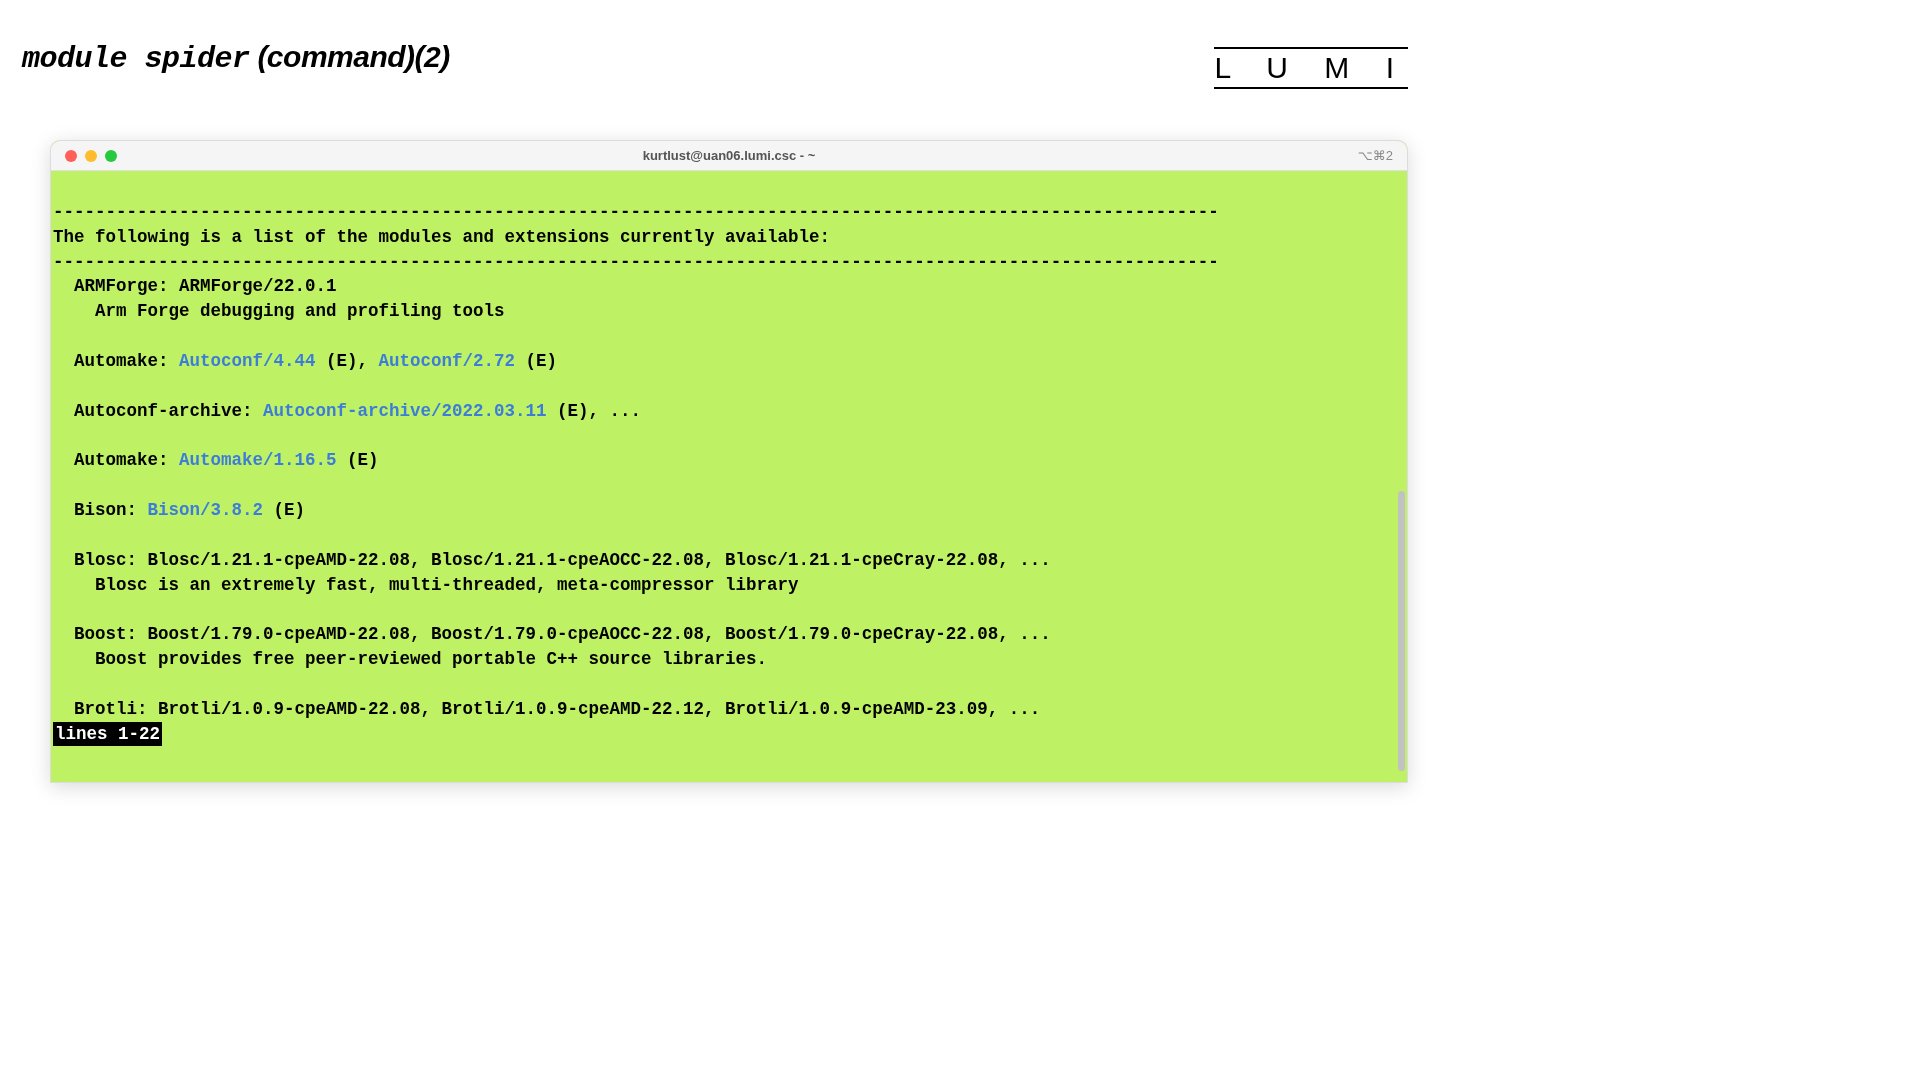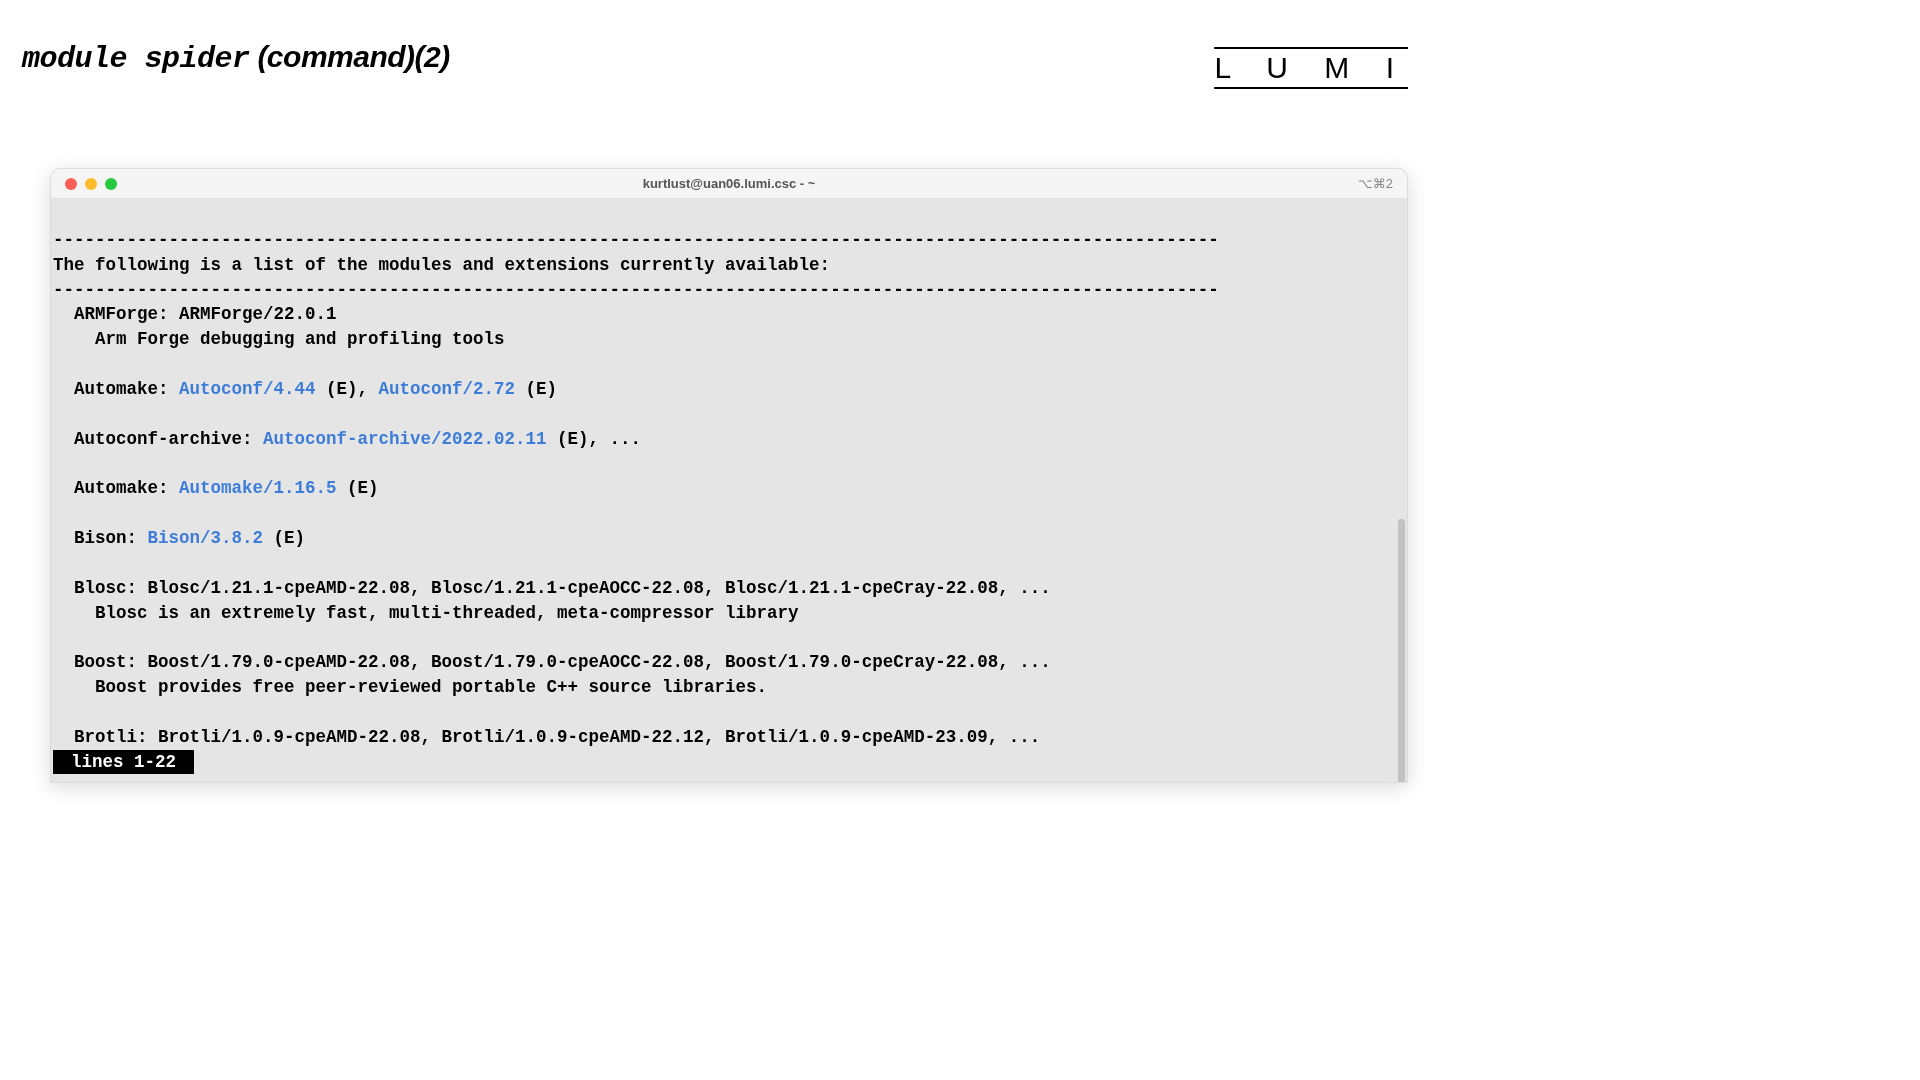--- a/index.html
+++ b/index.html
@@ -47,28 +47,27 @@
       border-top: 2px solid #000;
       margin-top: 2px;
       width: 100%;
     }
     .terminal-window {
       position: absolute;
       top: 140px;
       left: 50px;
       right: 32px;
       bottom: 27px;
-      background: #e5e5e5;
+      background: #bef264;
       border: 1px solid #dcdcdc;
       border-radius: 10px 10px 0 0;
       box-shadow: 0 4px 20px rgba(0,0,0,0.15);
       overflow: hidden;
       display: flex;
       flex-direction: column;
-      margin-top: 28px;
     }
     .titlebar {
       height: 30px;
       background: #f5f5f5;
       border-bottom: 1px solid #e0e0e0;
       display: flex;
       align-items: center;
       position: relative;
     }
     .traffic-lights {
@@ -138,21 +137,21 @@
       font-weight: 600;
       white-space: pre;
       overflow: hidden;
       position: relative;
     }
     .hl { color: #3d7dd8; }
     .pager-status {
       display: inline-block;
       background: #000;
       color: #fff;
-      padding: 0 18px;
+      padding: 0 2px;
     }
     .scrollbar-track {
       position: absolute;
       right: 2px;
       top: 320px;
       width: 7px;
       height: 280px;
       background: #c2c2c2;
       border-radius: 4px;
     }
@@ -178,21 +177,21 @@
   </div>
   <div class="terminal-body">
 <span>---------------------------------------------------------------------------------------------------------------</span>
 <span>The following is a list of the modules and extensions currently available:</span>
 <span>---------------------------------------------------------------------------------------------------------------</span>
 <span>  ARMForge: ARMForge/22.0.1</span>
 <span>    Arm Forge debugging and profiling tools</span>
 
 <span><span>  Automake: </span><span class="hl">Autoconf/4.44</span><span> (E), </span><span class="hl">Autoconf/2.72</span><span> (E)</span></span>
 
-<span><span>  Autoconf-archive: </span><span class="hl">Autoconf-archive/2022.02.11</span><span> (E), ...</span></span>
+<span><span>  Autoconf-archive: </span><span class="hl">Autoconf-archive/2022.03.11</span><span> (E), ...</span></span>
 
 <span><span>  Automake: </span><span class="hl">Automake/1.16.5</span><span> (E)</span></span>
 
 <span><span>  Bison: </span><span class="hl">Bison/3.8.2</span><span> (E)</span></span>
 
 <span>  Blosc: Blosc/1.21.1-cpeAMD-22.08, Blosc/1.21.1-cpeAOCC-22.08, Blosc/1.21.1-cpeCray-22.08, ...</span>
 <span>    Blosc is an extremely fast, multi-threaded, meta-compressor library</span>
 
 <span>  Boost: Boost/1.79.0-cpeAMD-22.08, Boost/1.79.0-cpeAOCC-22.08, Boost/1.79.0-cpeCray-22.08, ...</span>
 <span>    Boost provides free peer-reviewed portable C++ source libraries.</span>

